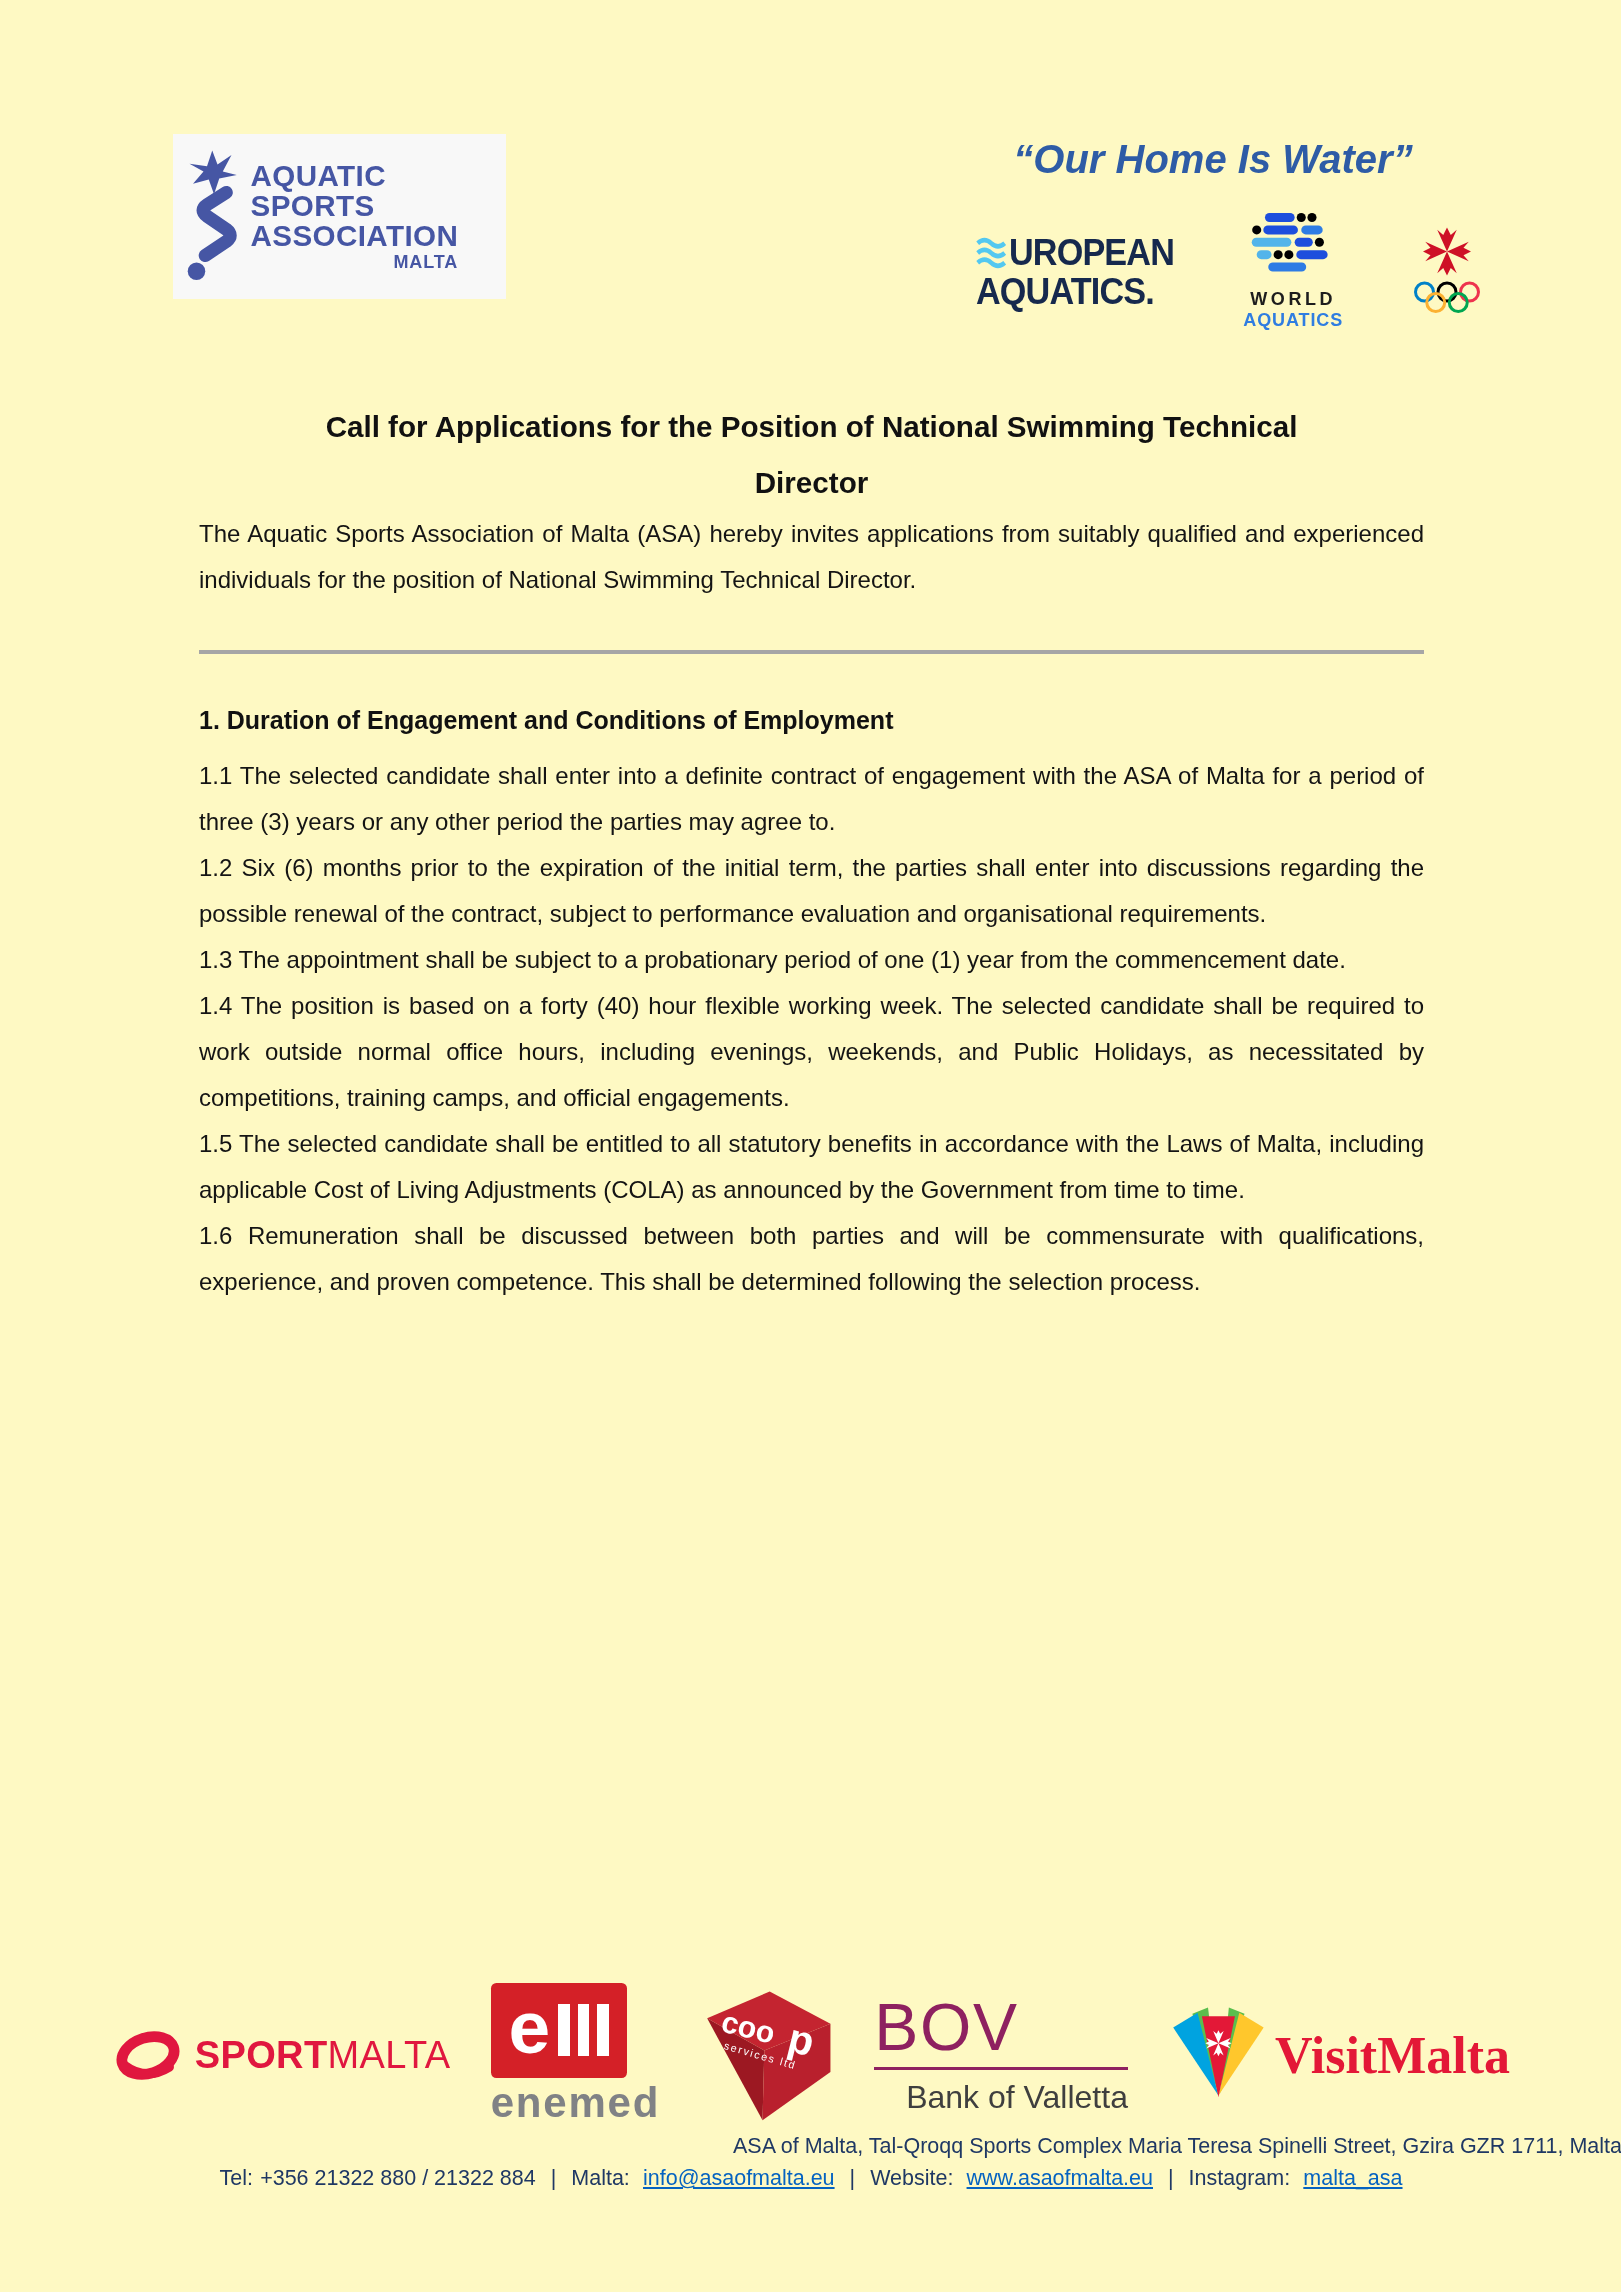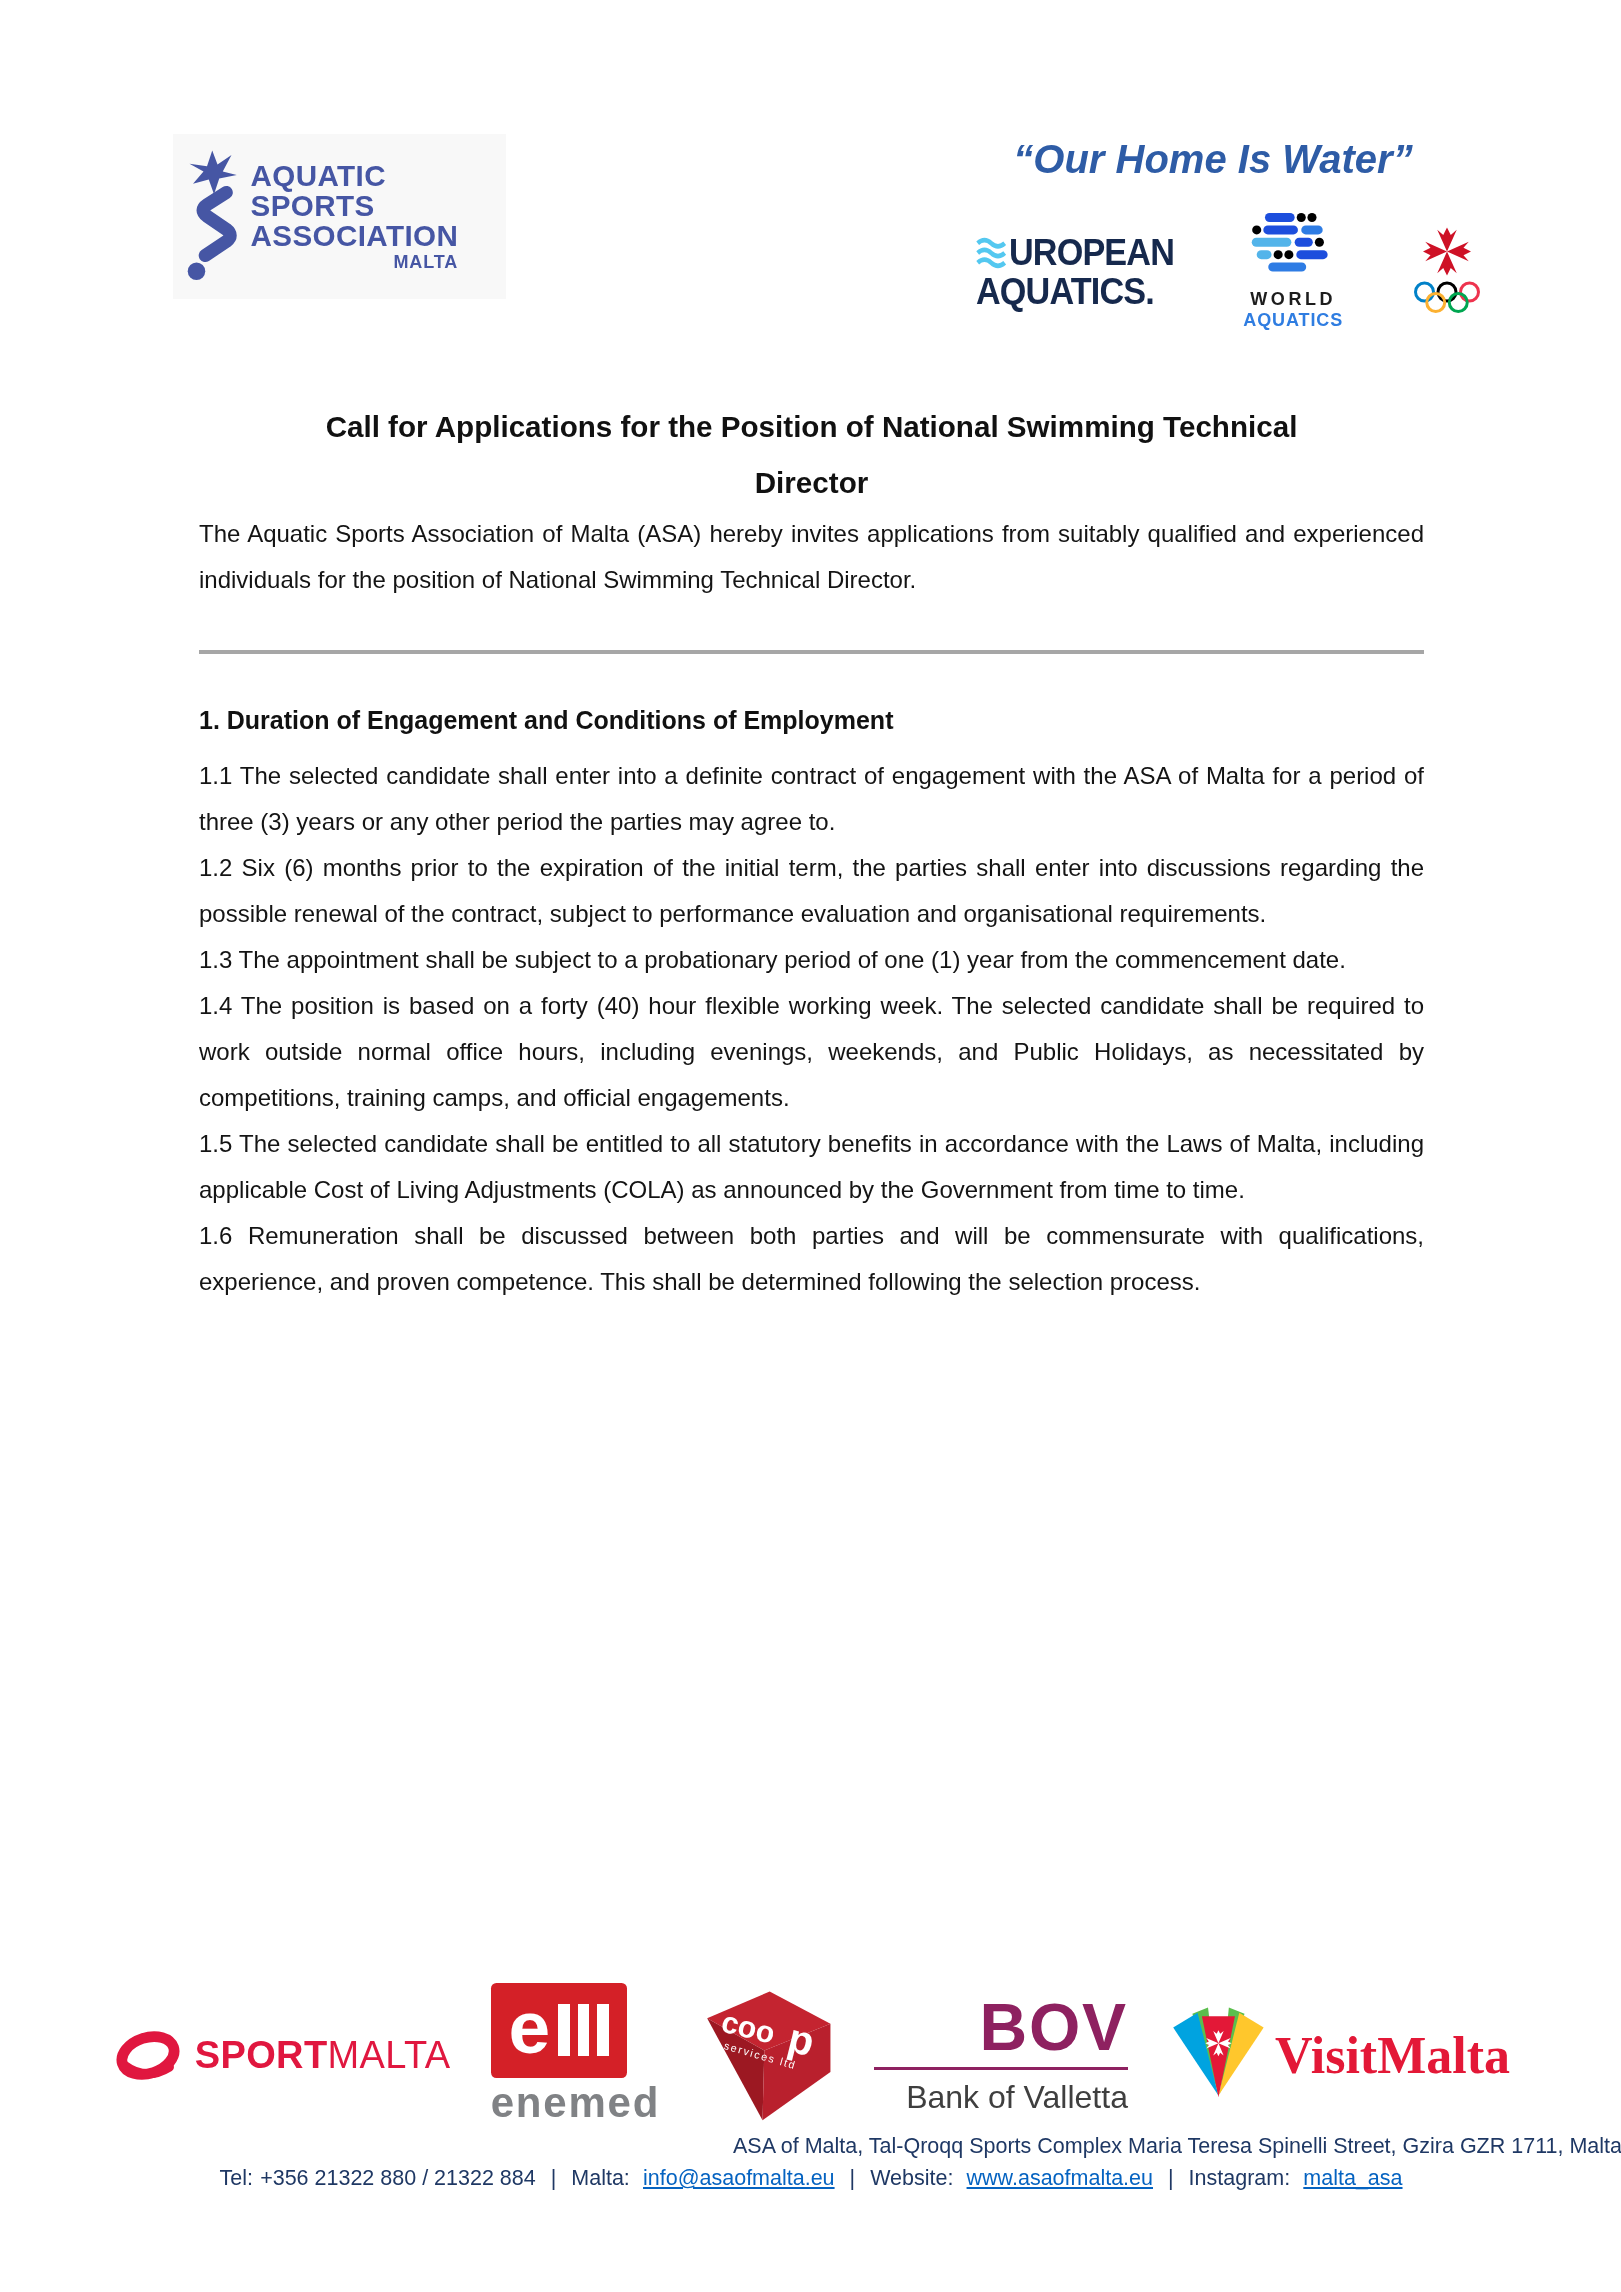--- a/index.html
+++ b/index.html
@@ -1,18 +1,18 @@
 <!DOCTYPE html>
 <html style="font-size:14.3px"><head>
 <meta charset="utf-8">
 <style>
   html,body { margin:0; padding:0; background:#e8e8e8; }
   .page {
     position:relative; width:1622px; height:2293px; margin:0 auto;
-    background:#ffffff; overflow:hidden;
+    background:#fef9c3; overflow:hidden;
     font-family:"Liberation Sans", sans-serif; color:#1a1a1a;
   }
 
   
   .asa-logo {
     position:absolute; left:173px; top:134px; width:333px; height:165px;
     background:#f8f8f8; display:flex; align-items:center; padding:0 9px 0 12.5px; box-sizing:border-box;
   }
   .asa-mark { width:56px; height:136px; flex:0 0 auto; }
   .asa-text { margin-left:9px; color:#4656A4; font-weight:800; }
@@ -63,21 +63,21 @@
   .enemed { text-align:center; }
   .enemed-box { width:136px; height:95px; background:#D42027; border-radius:5.4px;
     display:flex; align-items:center; justify-content:center; gap:8px; }
   .enemed-e { color:#fff; font-size:75px; font-weight:800; line-height:75px; margin-top:-5.4px; }
   .enemed-bar { width:11.6px; height:52px; background:#fff; display:inline-block; }
   .enemed-name { font-size:42px; font-weight:700; color:#808285; letter-spacing:1.8px; margin-top:1.8px; }
 
   .coop-svg { width:134px; height:142px; }
 
   .bov { text-align:left; }
-  .bov-abbr { font-size:66px; font-weight:700; color:#8E2160; letter-spacing:1.8px; line-height:66px;text-align:right; }
+  .bov-abbr { font-size:66px; font-weight:400; color:#8E2160; letter-spacing:1.8px; line-height:66px; }
   .bov-rule { height:2.7px; background:#8E2160; margin:7.2px 0 9px 0; }
   .bov-name { font-size:32px; color:#3f3f3f;margin-left:32px; }
 
   .visitmalta { display:flex; align-items:center; gap:7.2px; }
   .vm-mark { width:100px; height:100px; }
   .vm-text { font-family:"Liberation Serif", serif; font-weight:bold; font-size:52px; color:#E31837; }
 
   .address { text-align:right; margin-top:9px; font-size:21.5px; color:#1F3864; }
   .contact { text-align:center; margin-top:7.2px; font-size:21.5px; color:#1F3864; }
   .contact .sep { margin:0 9px; }

